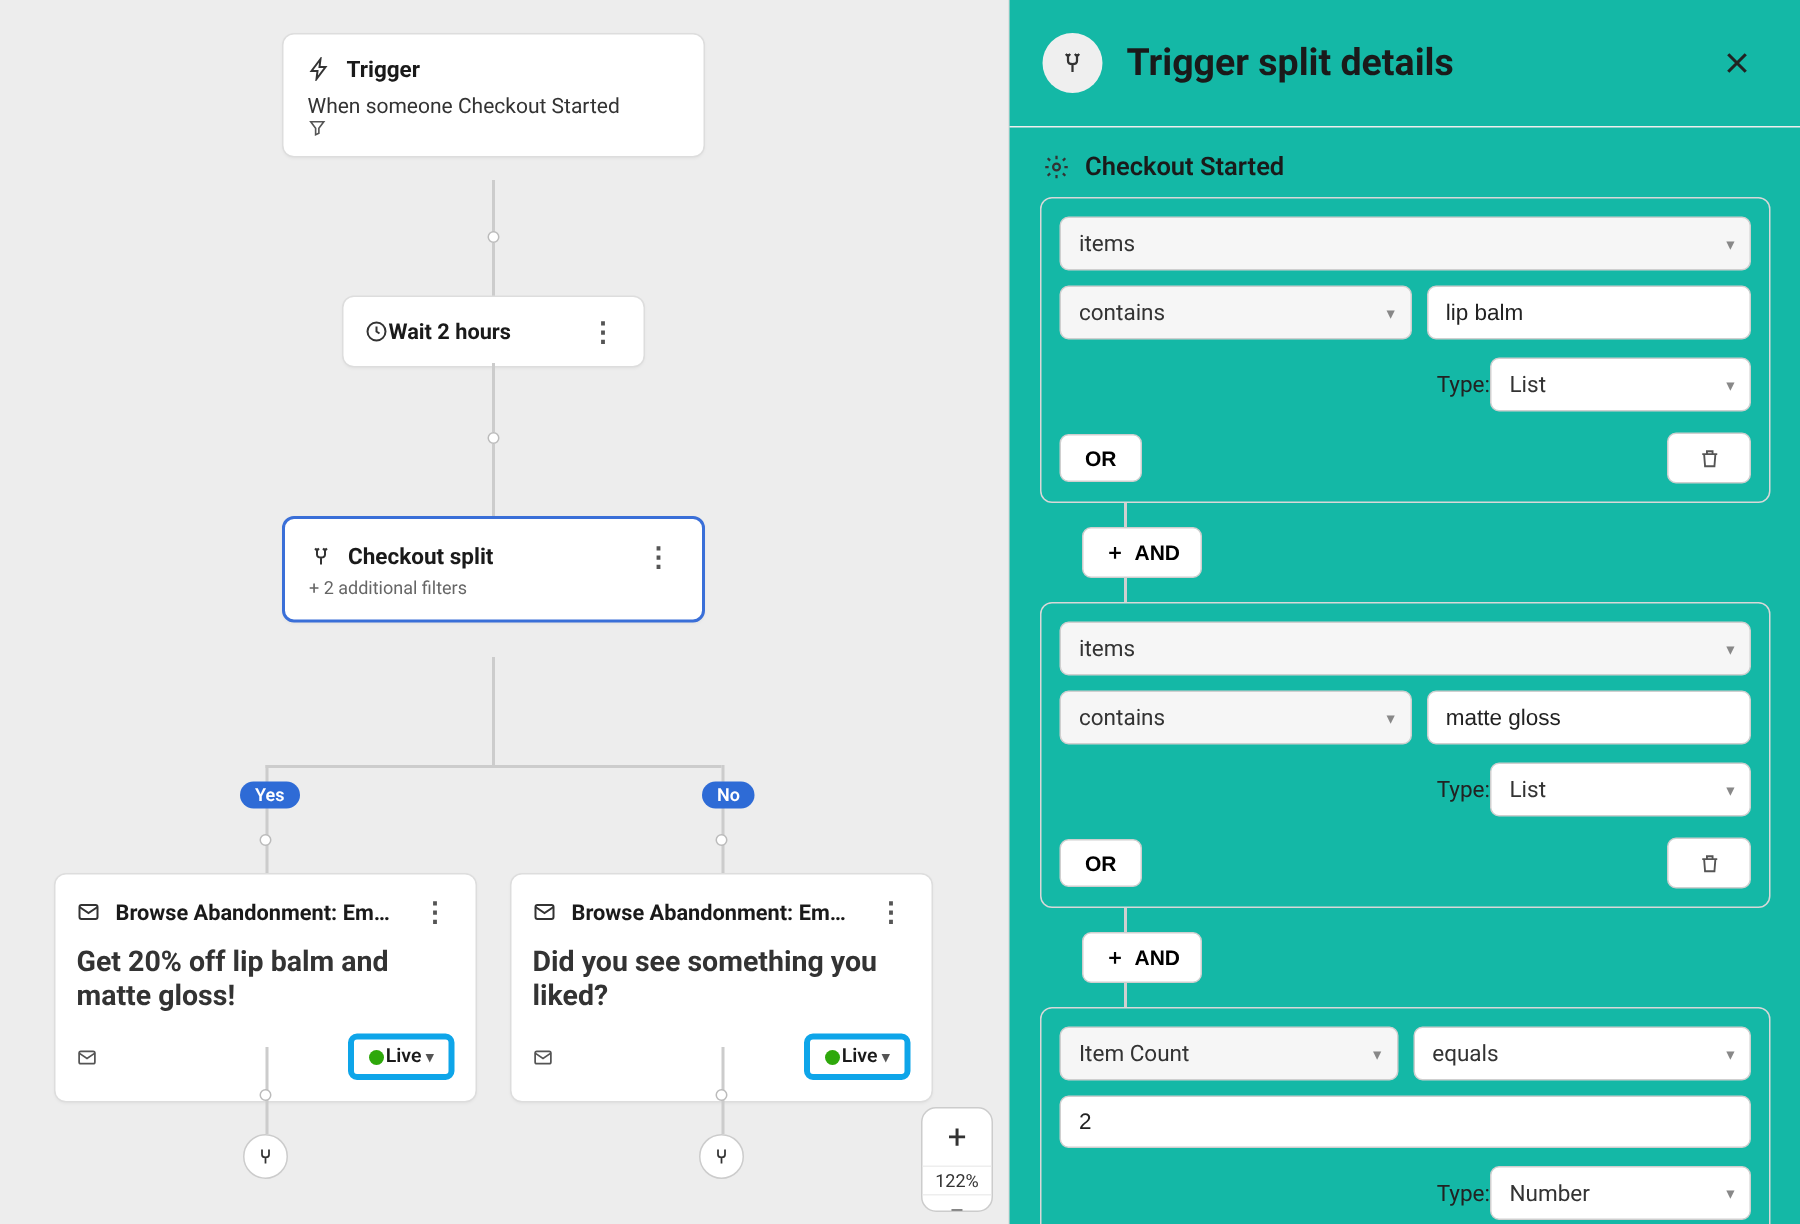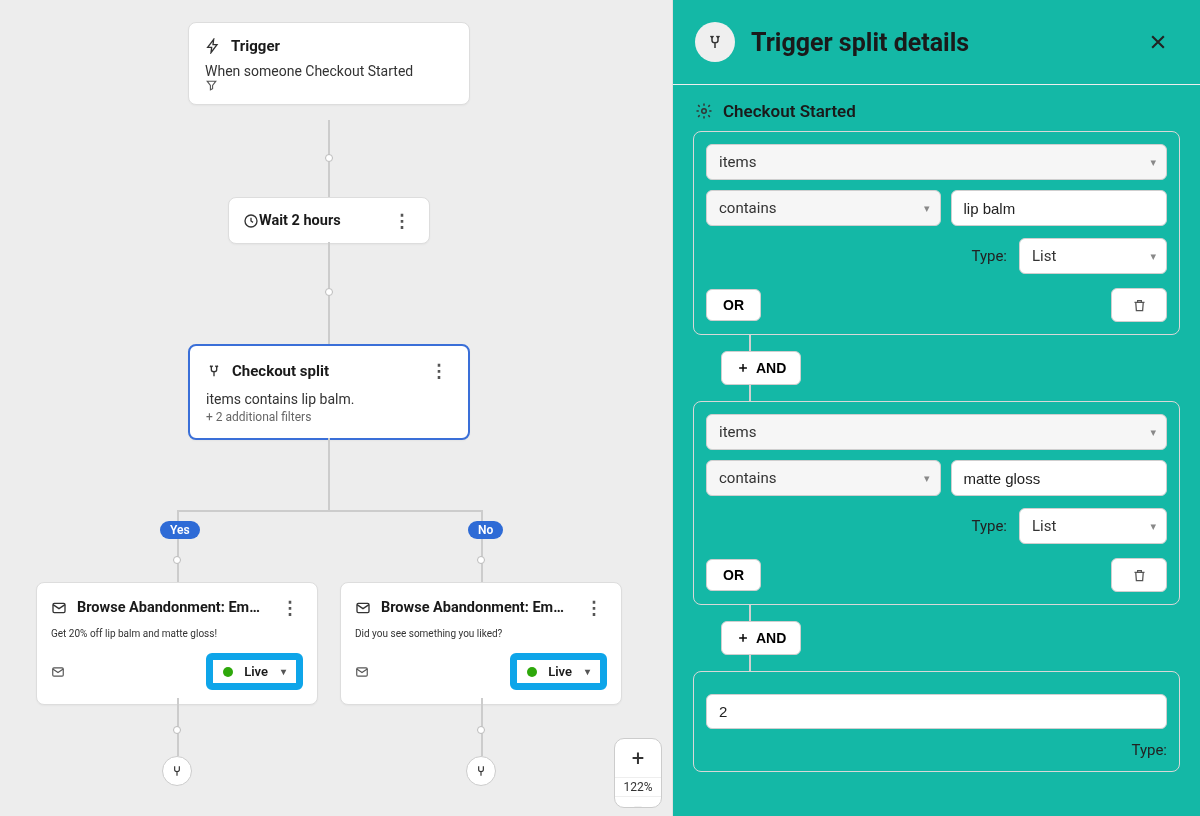--- a/index.html
+++ b/index.html
@@ -82,26 +82,26 @@
   .badge.no  { background:#2e6bd6; }
   .email-node {
     width: 282px;
     padding: 14px 14px 14px;
   }
   .email-node.left { left: 36px; top: 582px; }
   .email-node.right{ left: 340px; top: 582px; }
   .email-head { display:flex; align-items:center; gap:10px; font-weight:700; font-size:14.5px; }
   .email-head .more { margin-left:auto;}
   .email-head .title { white-space:nowrap; overflow:hidden; text-overflow:ellipsis; flex:1; }
-  .email-body { font-size:10px; color:#333; margin-top:10px; }
+  .email-body { font-size:19px; color:#333; margin-top:10px;font-weight:bold; }
   .email-foot { display:flex; align-items:center; margin-top:14px; gap:10px;}
   .live-pill {
     margin-left:auto;
-    border:7px solid #0ea5e9; border-radius:6px;
-    display:flex; align-items:center; gap:11px;
+    border:4px solid #0ea5e9; border-radius:6px;
+    display:flex; align-items:center; gap:1px;
     padding: 4px 10px;
     font-size:13px; font-weight:600;
   }
   .live-dot { width:10px; height:10px; background:#2ea80b; border-radius:50%; display:inline-block;}
   .chev-down { font-size:10px; color:#555; margin-left:2px;}
   .mini-circle {
     position:absolute;
     width:30px; height:30px; border-radius:50%;
     background:#fff; border:1px solid #ccc;
     display:flex; align-items:center; justify-content:center;
@@ -152,23 +152,23 @@
   }
   .txt {
     width:100%;
     border:1px solid #cfcfcf; border-radius:6px;
     background:#fff;
     padding: 8px 12px;
     font-size:15px; color:#222;
   }
   .row { display:flex; gap:10px; margin-top:10px;}
   .row > * { flex:1; }
-  .typerow { display:flex; align-items:center; justify-content:flex-end; gap:12px; margin-top:12px;}
+  .typerow { display:flex; align-items:center; justify-content:flex-end; margin-top:12px;}
   .typerow .lbl { font-size:15px; color:#222;}
-  .typerow .sel { width: 148px; background:#fff;}
+  .typerow .sel { width: 174px; background:#fff;}
   .orrow { display:flex; align-items:center; margin-top:14px; gap:10px;}
   .orbtn {
     border:1px solid #cfcfcf; background:#fff; border-radius:6px;
     padding: 7px 16px; font-weight:700; font-size:14px;
     cursor:pointer;
   }
   .trashbtn {
     margin-left:auto;
     border:1px solid #cfcfcf; background:#fff; border-radius:6px;
     width:56px; height:34px;
@@ -230,21 +230,20 @@
     <div class="split-head">
       <span>
         <svg width="16" height="16" viewBox="0 0 24 24" fill="none" stroke="#333" stroke-width="2">
             <path d="M8 4v6M16 4v6M8 10c0 4 8 4 8 0M12 14v6"></path>
             <path d="M6 4l2 2 2-2M14 4l2 2 2-2"></path>
           </svg>
       </span>
       <span>Checkout split</span>
       <span class="more">⋮</span>
     </div>
-    <div class="split-desc">items contains lip balm.</div>
     <div class="split-sub">+ 2 additional filters</div>
   </div>
 
   <div class="vline" style="left:329px; top:438px; height:72px;"></div>
   <div class="branch-h" style="left:177px; top:510px; width:304px;"></div>
   <div class="branch-v" style="left:177px; top:510px; height:72px;"></div>
   <div class="branch-v" style="left:481px; top:510px; height:72px;"></div>
   <div class="dot" style="left:177px; top:556px;"></div>
   <div class="dot" style="left:481px; top:556px;"></div>
 
@@ -419,23 +418,34 @@
     <div class="and-connector">
       <div class="and-line"></div>
       <button class="andbtn">
           <span>＋</span>
           <span>AND</span>
         </button>
       <div class="and-line"></div>
     </div>
 
     <div class="filter-group">
+      <div class="row" style="margin-top:0;">
+        <div class="sel">
+            <span>Item Count</span>
+          </div>
+        <div class="sel" style="background:#fff;">
+            <span>equals</span>
+          </div>
+      </div>
       <div class="row">
         <input class="txt" value="2" style="">
       </div>
       <div class="typerow">
         <span class="lbl">Type:</span>
+        <div class="sel">
+            <span>Number</span>
+          </div>
       </div>
 
     </div>
 
   </div>
 </div>
 
 </body></html>

